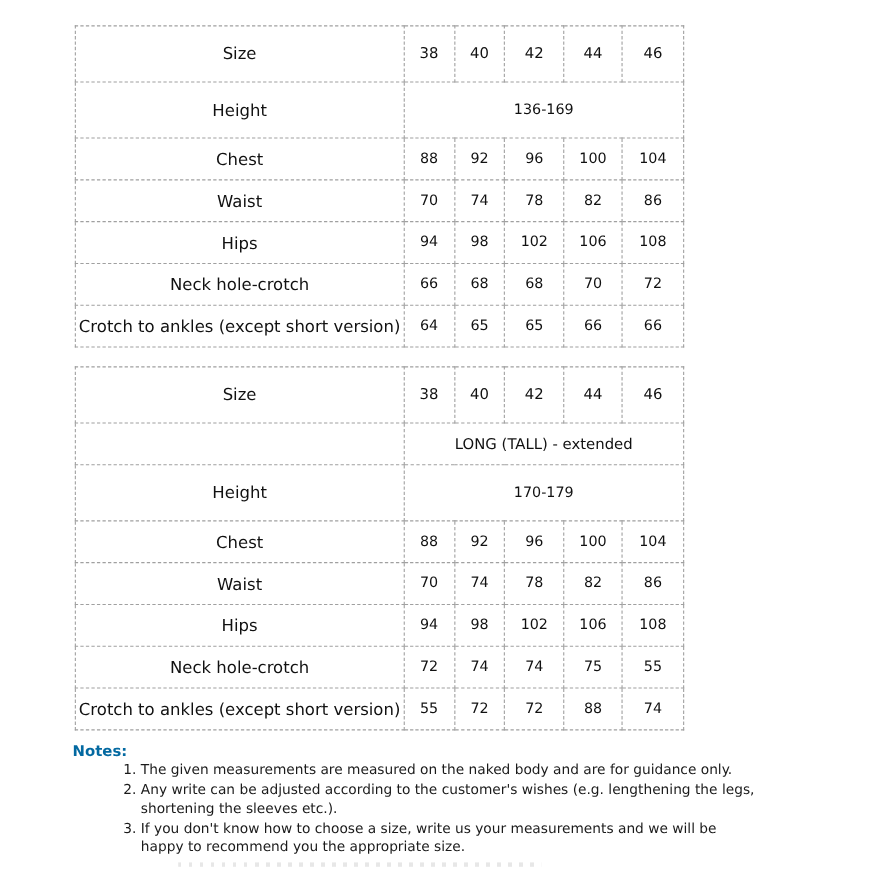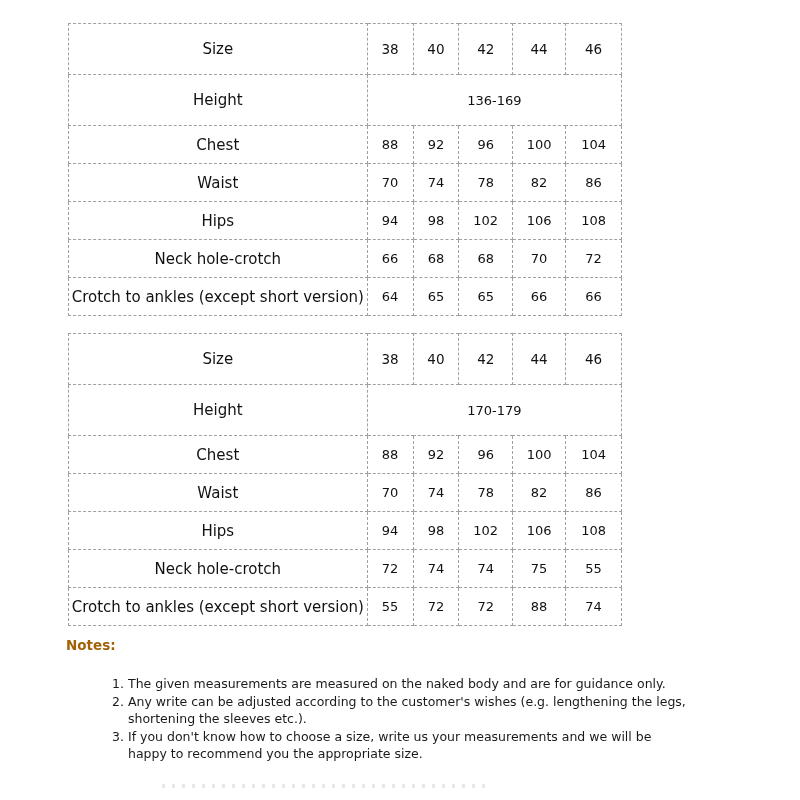--- a/index.html
+++ b/index.html
@@ -45,24 +45,24 @@
   table.size-table td.bold {
     font-weight: normal;
     font-size: 13.5px;
   }
   .notes {
     margin: 11px 0 0 66px;
   }
   .notes-heading {
     font-weight: bold;
     font-size: 13.5px;
-    color: #a16207;
+    color: #0369a1;
   }
   ol.notes-list {
-    margin: 22px 0 0 0;
+    margin: 0 0 0 0;
     padding-left: 62px;
     font-size: 12.5px;
     line-height: 17.5px;
     color: #1a1a1a;
   }
   ol.notes-list li {
     white-space: pre-line;
     max-width: 640px;
   }
   .cutoff-artifact {
@@ -155,20 +155,24 @@
       <col style="width:10.1%">
     </colgroup>
     <tbody>
         <tr class="tall">
           <td class="label">Size</td>
           <td class="bold">38</td>
           <td class="bold">40</td>
           <td class="bold">42</td>
           <td class="bold">44</td>
           <td class="bold">46</td>
+        </tr>
+        <tr class="normal">
+          <td class="label"></td>
+          <td colspan="5" class="bold">LONG (TALL) - extended</td>
         </tr>
         <tr class="tall">
           <td class="label">Height</td>
           <td colspan="5">170-179</td>
         </tr>
         <tr class="normal">
           <td class="label">Chest</td>
           <td>88</td>
           <td>92</td>
           <td>96</td>

